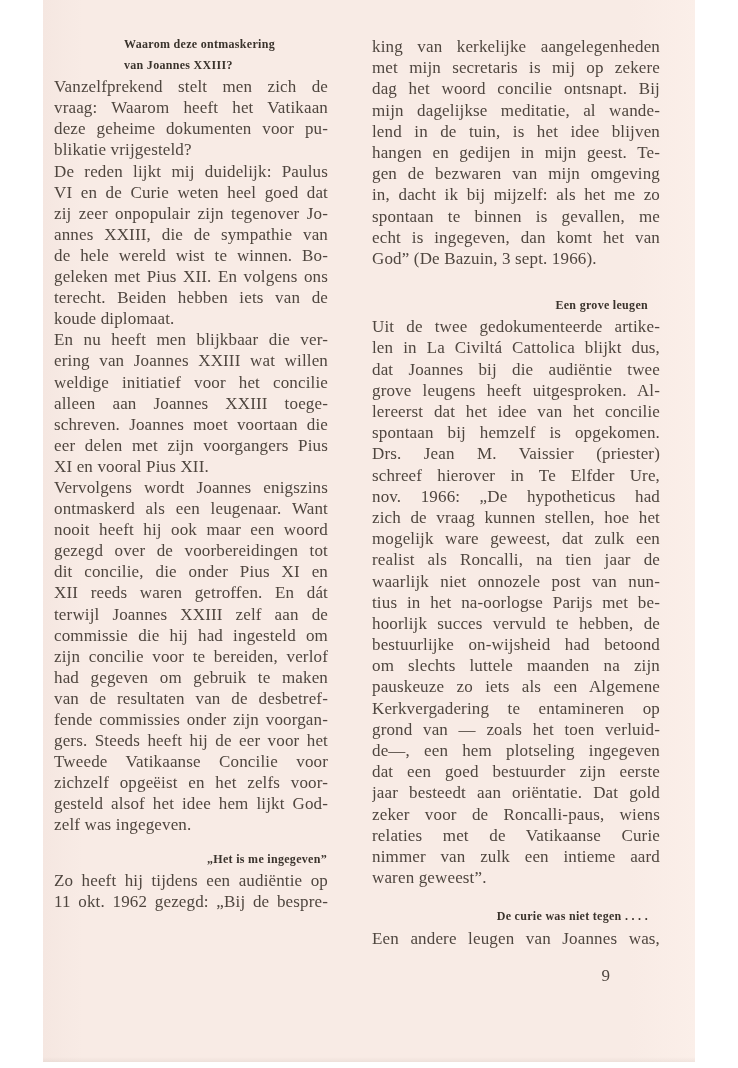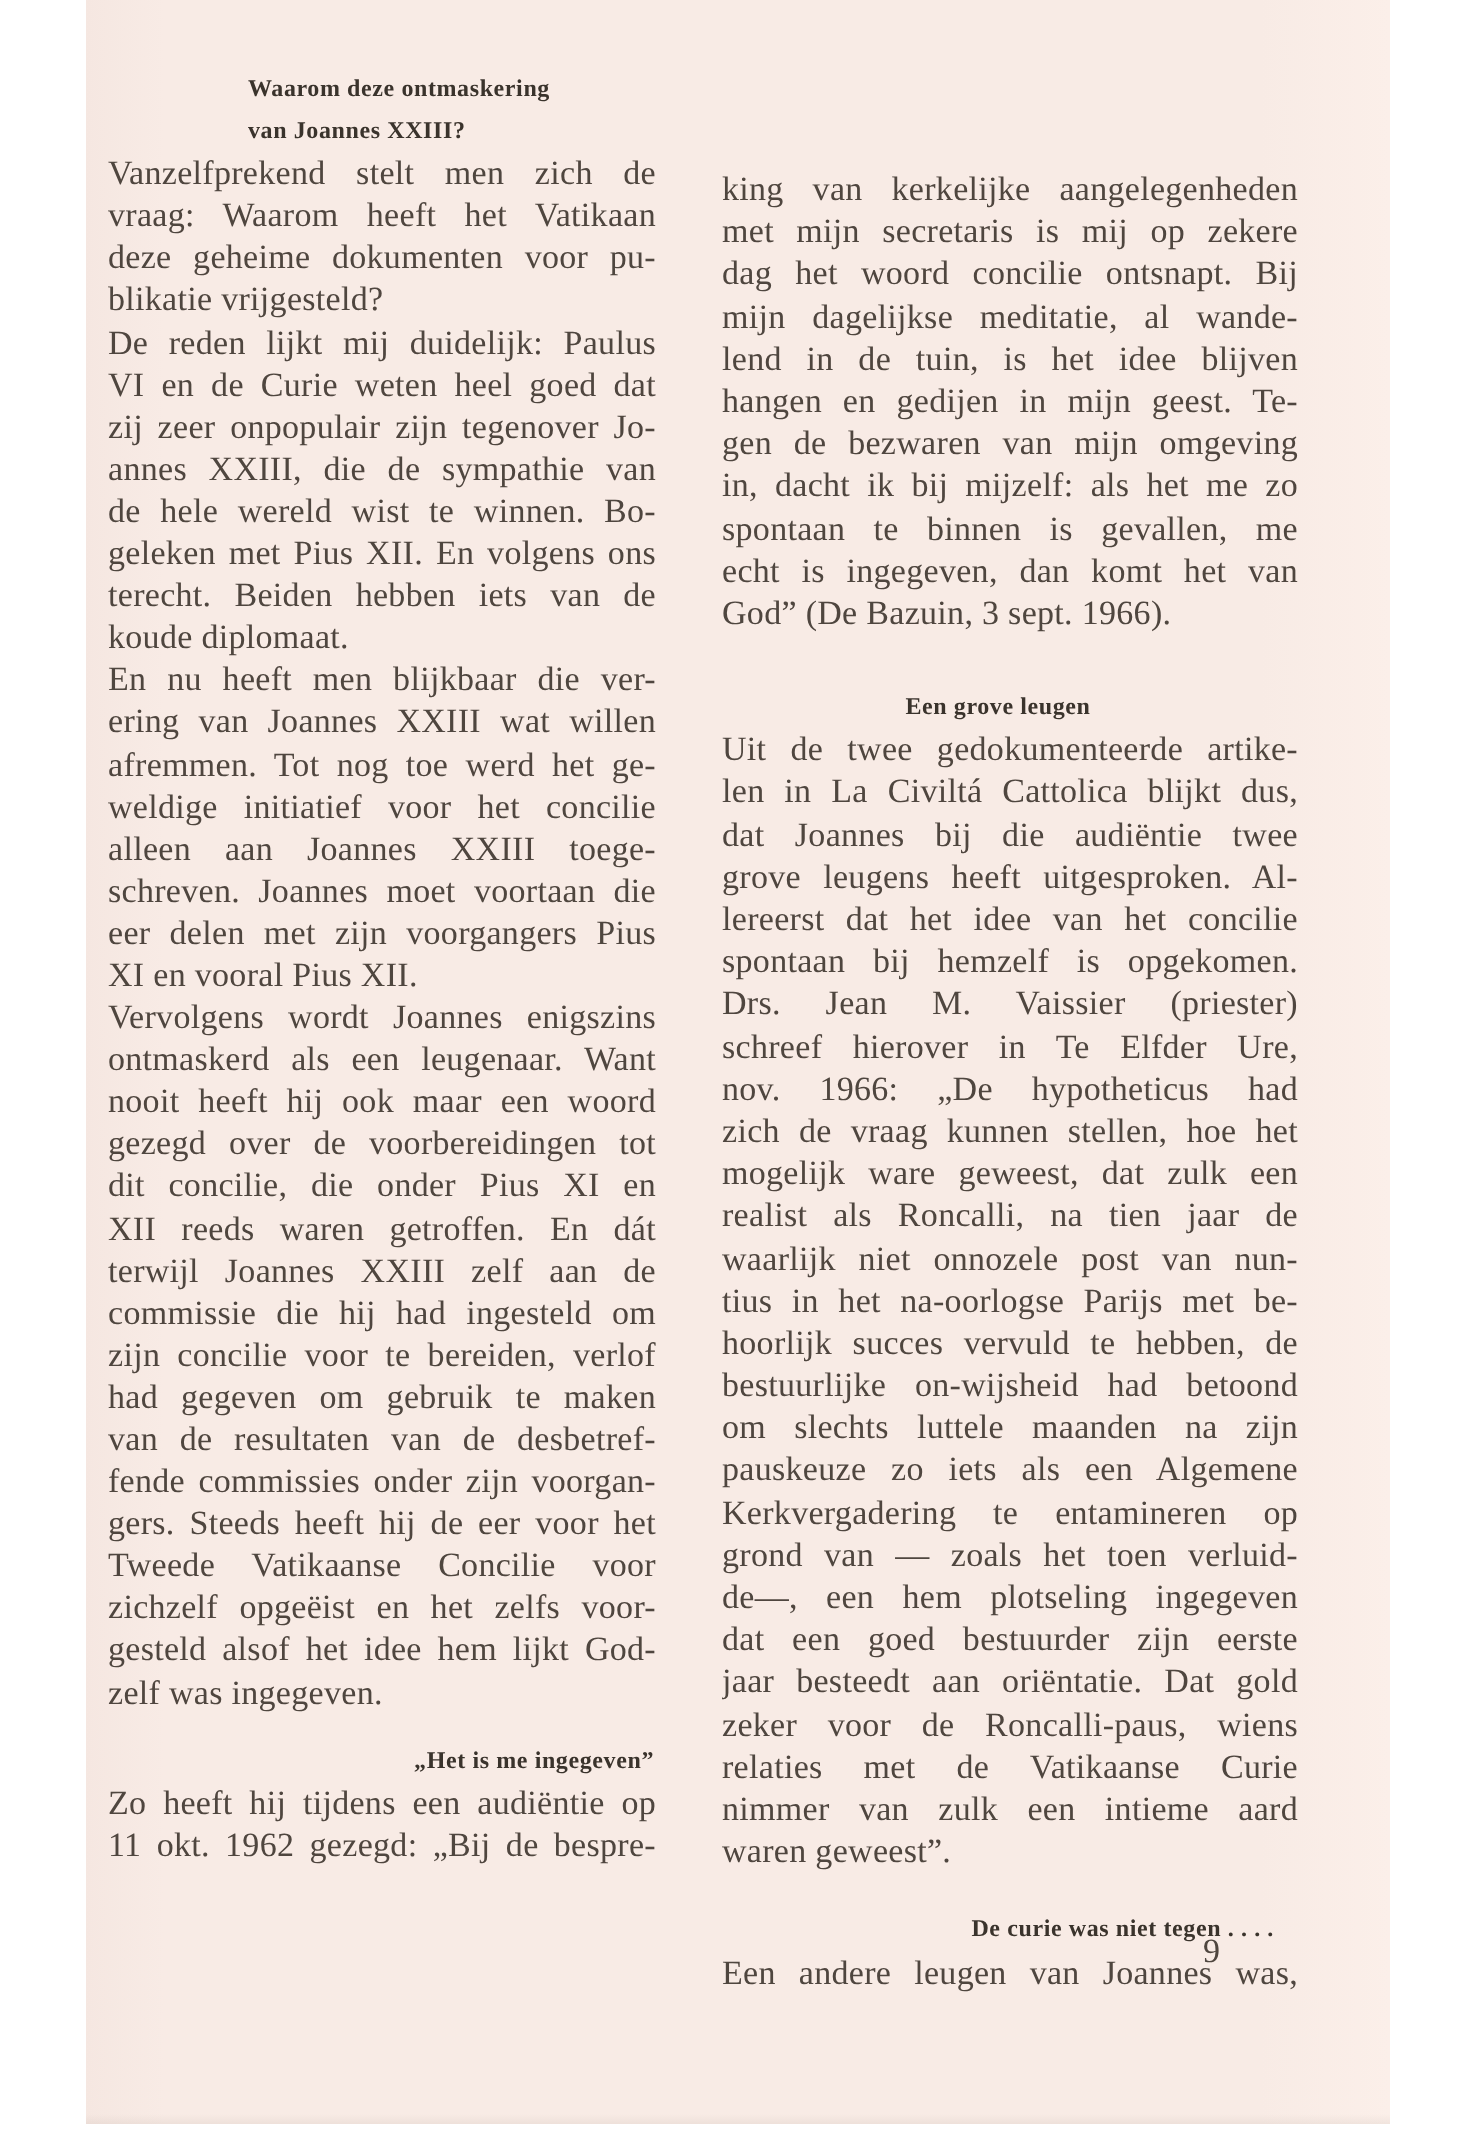--- a/index.html
+++ b/index.html
@@ -19,21 +19,21 @@
   .page::after{ 
     content:"";position:absolute;left:0;bottom:0;width:100%;height:5px;
     background:linear-gradient(180deg,rgba(0,0,0,0),rgba(120,100,90,0.08));
   }
   .col{
     position:absolute;
     color:#4f463f;
     font-size:17px;
   }
   .col-left{left:11px;top:34px;width:274px;}
-  .col-right{left:318px;top:36px;width:288px;margin-top:48px;}
+  .col-right{left:329px;top:36px;width:288px;}
 
   .col-left  .line,.col-left  .heading-line,.col-left  .subheading{height:21.1px;line-height:21.1px;}
   .col-right .line,.col-right .heading-line,.col-right .subheading{height:21.2px;line-height:21.2px;}
 
   .line{
     text-align:justify;
     text-align-last:justify;
     overflow:hidden;
     letter-spacing:0.15px;
   }
@@ -42,21 +42,21 @@
   .heading{padding-left:70px;}
   .heading-line,.subheading{
     font-weight:bold;
     color:#3a332c;
     font-size:12px;
     letter-spacing:0.3px;
     overflow:hidden;
   }
   .subheading{text-align:right;}
   .col-left  .subheading{margin-top:13px;padding-right:1px;font-family:Liberation Serif, serif;}
-  .col-right .subheading.sub-1{margin-top:26px;padding-right:12px;text-align:center;}
+  .col-right .subheading.sub-1{margin-top:26px;padding-right:12px;}
   .col-right .subheading.sub-2{margin-top:18px;padding-right:12px;}
 
   .page-number{
     position:absolute;
     left:329px;top:966px;
     width:288px;height:22px;
     padding-right:50px;
     box-sizing:border-box;
     text-align:right;
     font-size:17px;color:#4f463f;
@@ -79,21 +79,20 @@
         <div class="line">De reden lijkt mij duidelijk: Paulus</div>
         <div class="line">VI en de Curie weten heel goed dat</div>
         <div class="line">zij zeer onpopulair zijn tegenover Jo-</div>
         <div class="line">annes XXIII, die de sympathie van</div>
         <div class="line">de hele wereld wist te winnen. Bo-</div>
         <div class="line">geleken met Pius XII. En volgens ons</div>
         <div class="line">terecht. Beiden hebben iets van de</div>
         <div class="line last">koude diplomaat.</div>
         <div class="line">En nu heeft men blijkbaar die ver-</div>
         <div class="line">ering van Joannes XXIII wat willen</div>
-        <div class="line">afremmen. Tot nog toe werd het ge-</div>
         <div class="line">weldige initiatief voor het concilie</div>
         <div class="line">alleen aan Joannes XXIII toege-</div>
         <div class="line">schreven. Joannes moet voortaan die</div>
         <div class="line">eer delen met zijn voorgangers Pius</div>
         <div class="line last">XI en vooral Pius XII.</div>
         <div class="line">Vervolgens wordt Joannes enigszins</div>
         <div class="line">ontmaskerd als een leugenaar. Want</div>
         <div class="line">nooit heeft hij ook maar een woord</div>
         <div class="line">gezegd over de voorbereidingen tot</div>
         <div class="line">dit concilie, die onder Pius XI en</div>

